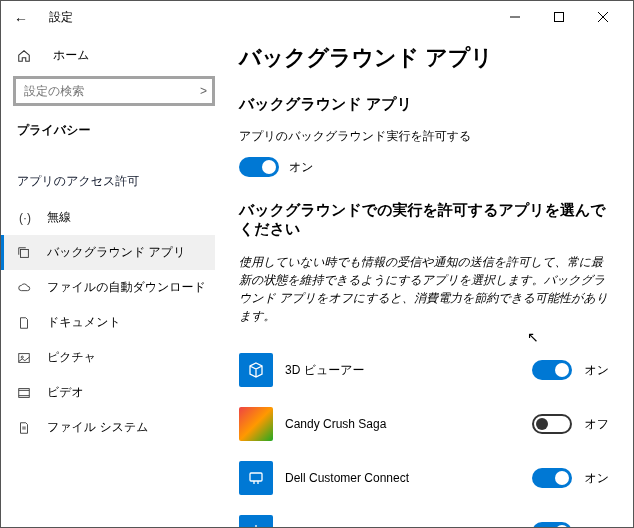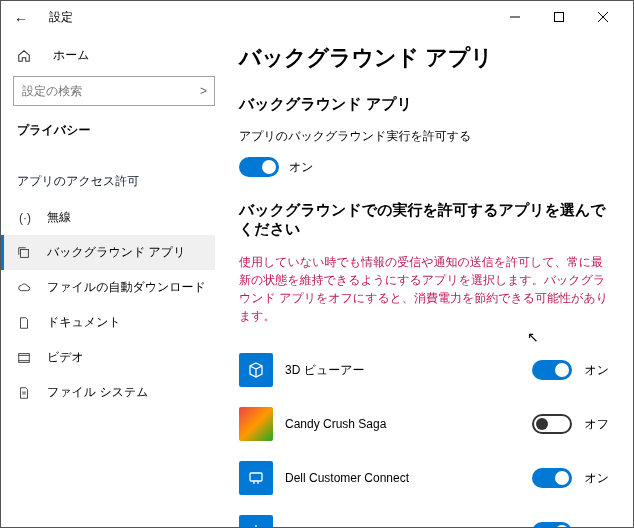--- a/index.html
+++ b/index.html
@@ -6,39 +6,39 @@
 body { font-family: "Yu Gothic UI", "Segoe UI", sans-serif; background: #fff; width: 634px; height: 528px; overflow: hidden; position: relative; border: 1px solid #555; }
 .titlebar { height: 32px; display: flex; align-items: center; padding: 0 8px; }
 .titlebar .back { width: 24px; text-align: center; font-size: 14px; cursor: pointer; }
 .titlebar .title { margin-left: 16px; font-size: 12px; }
 .titlebar .caption-btns { margin-left: auto; display: flex; }
 .titlebar .caption-btns div { width: 44px; height: 32px; display: flex; align-items: center; justify-content: center; font-size: 11px; cursor: pointer; }
 .layout { display: flex; height: calc(100% - 32px); }
 .sidebar { width: 230px; padding: 8px 16px 8px 12px; overflow-y: auto; }
 .home-row { display: flex; align-items: center; gap: 22px; font-size: 12px; padding: 6px 4px; margin-bottom: 6px; cursor: pointer; }
 .search { position: relative; margin-bottom: 10px; }
-.search input { width: 100%; height: 30px; border: 1px solid #a3a3a3; padding: 4px 28px 4px 8px; font-size: 12px; background: #fff; }
+.search input { width: 100%; height: 30px; border: 3px solid #a3a3a3; padding: 4px 28px 4px 8px; font-size: 12px; background: #fff; }
 .search .sicon { position: absolute; right: 8px; top: 50%; transform: translateY(-50%); font-size: 12px; color: #666; pointer-events: none; }
 .privacy-label { font-size: 12px; font-weight: 600; padding: 6px 4px; margin-bottom: 24px; }
 .section-title { font-size: 12px; color: #0f172a; padding: 4px 4px 10px; }
 .nav-item { display: flex; align-items: center; gap: 14px; font-size: 12px; padding: 9px 4px; cursor: pointer; border-left: 3px solid transparent; margin-left: -12px; padding-left: 13px; }
 .nav-item.active { border-left-color: #0078D4; background: #f0f0f0; }
 .nav-item .nicon { width: 16px; text-align: center; color: #333; }
 .content { flex: 1; padding: 10px 24px 10px 8px; overflow-y: auto; }
 h1 { font-size: 22px; font-weight: 600; margin-bottom: 22px; }
 h2 { font-size: 15px; font-weight: 600; margin: 0 0 14px; }
 .desc { font-size: 12px; margin-bottom: 12px; }
 .toggle-row { display: flex; align-items: center; gap: 10px; margin-bottom: 24px; }
 .toggle { width: 40px; height: 20px; border-radius: 10px; position: relative; cursor: pointer; }
 .toggle.on { background: #0078D4; }
 .toggle.on::after { content:""; position:absolute; right:3px; top:3px; width:14px; height:14px; background:#fff; border-radius:50%; }
 .toggle.off { background:#fff; border:2px solid #333; height:20px; }
 .toggle.off::after { content:""; position:absolute; left:2px; top:2px; width:12px; height:12px; background:#333; border-radius:50%; }
 .toggle-label { font-size: 12px; }
-.helptext { font-size: 12px; color: #be185d; margin-bottom: 18px; line-height: 1.5; }
+.helptext { font-size: 12px; color: #000000; margin-bottom: 18px; line-height: 1.5; font-style: italic; }
 .app-row { display: flex; align-items: center; gap: 12px; padding: 10px 0; }
 .app-icon { width: 34px; height: 34px; background:#0078D4; border-radius:2px; display:flex; align-items:center; justify-content:center; color:#fff; font-size:16px; }
 .app-icon.candy { background: linear-gradient(135deg,#e44,#f90,#2a2); }
 .app-name { flex:1; font-size: 12px; }
 .cursor { position:absolute; left:526px; top:328px; font-size:14px; pointer-events:none; }
 svg { display:block; }
 </style>
 </head>
 <body>
 
@@ -108,20 +108,30 @@
         <svg width="14" height="14" viewBox="0 0 16 16">
             <path d="M4 2 H10 L12 4 V14 H4 Z" fill="none" stroke="#333"></path>
           </svg>
       </span>
       <span>ドキュメント</span>
     </div>
     <div class="nav-item">
       <span class="nicon">
         <svg width="14" height="14" viewBox="0 0 16 16">
             <rect x="2" y="3" width="12" height="10" fill="none" stroke="#333"></rect>
+            <circle cx="6" cy="7" r="1.2" fill="none" stroke="#333"></circle>
+            <path d="M2 12 L6 9 L9 11 L14 7" fill="none" stroke="#333"></path>
+          </svg>
+      </span>
+      <span>ピクチャ</span>
+    </div>
+    <div class="nav-item">
+      <span class="nicon">
+        <svg width="14" height="14" viewBox="0 0 16 16">
+            <rect x="2" y="3" width="12" height="10" fill="none" stroke="#333"></rect>
             <line x1="2" y1="5" x2="14" y2="5" stroke="#333"></line>
             <line x1="2" y1="11" x2="14" y2="11" stroke="#333"></line>
           </svg>
       </span>
       <span>ビデオ</span>
     </div>
     <div class="nav-item">
       <span class="nicon">
         <svg width="14" height="14" viewBox="0 0 16 16">
             <path d="M4 2 H10 L12 4 V14 H4 Z" fill="none" stroke="#333"></path>

